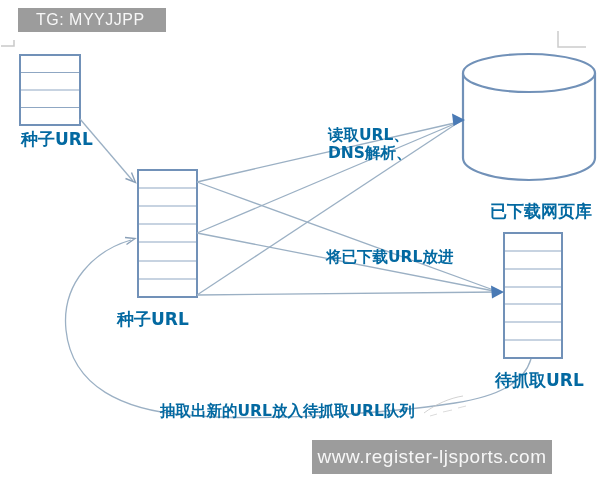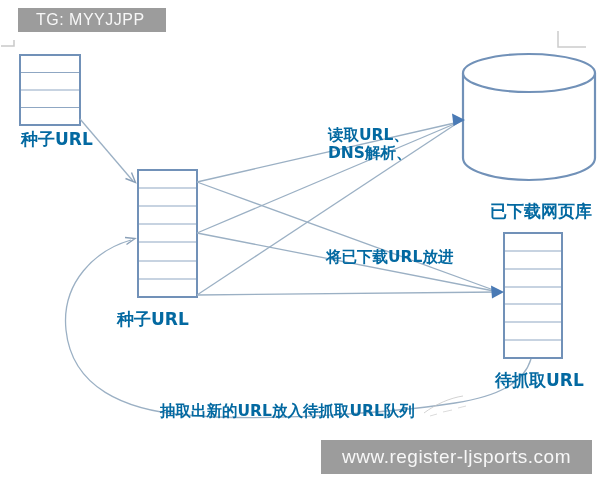--- a/index.html
+++ b/index.html
@@ -16,21 +16,21 @@
   .node-label { font-size:17px; }
   .edge-label { font-size:15.5px; }
   .edge-label .ln { display:block; }
   .badge {
     position:absolute; background:#9c9c9c; color:#f7f7f7;
     font-family:"Liberation Sans", sans-serif;
     display:flex; align-items:center;
   }
   .badge.tg { left:18px; top:8px; width:130px; height:24px;
     font-size:16px; padding-left:18px; letter-spacing:0.5px; }
-  .badge.site { left:321px; top:440px; width:271px; height:34px;
+  .badge.site { left:312px; top:440px; width:240px; height:34px;
     font-size:19px; justify-content:center; letter-spacing:0.5px; }
 </style>
 </head>
 <body>
 
 <div class="canvas">
 
   <svg class="diagram-layer" width="600" height="480" viewBox="0 0 600 480">
 
     <path d="M14,40 V46 H1" fill="none" stroke="#c9c9c9" stroke-width="1.5"></path>

